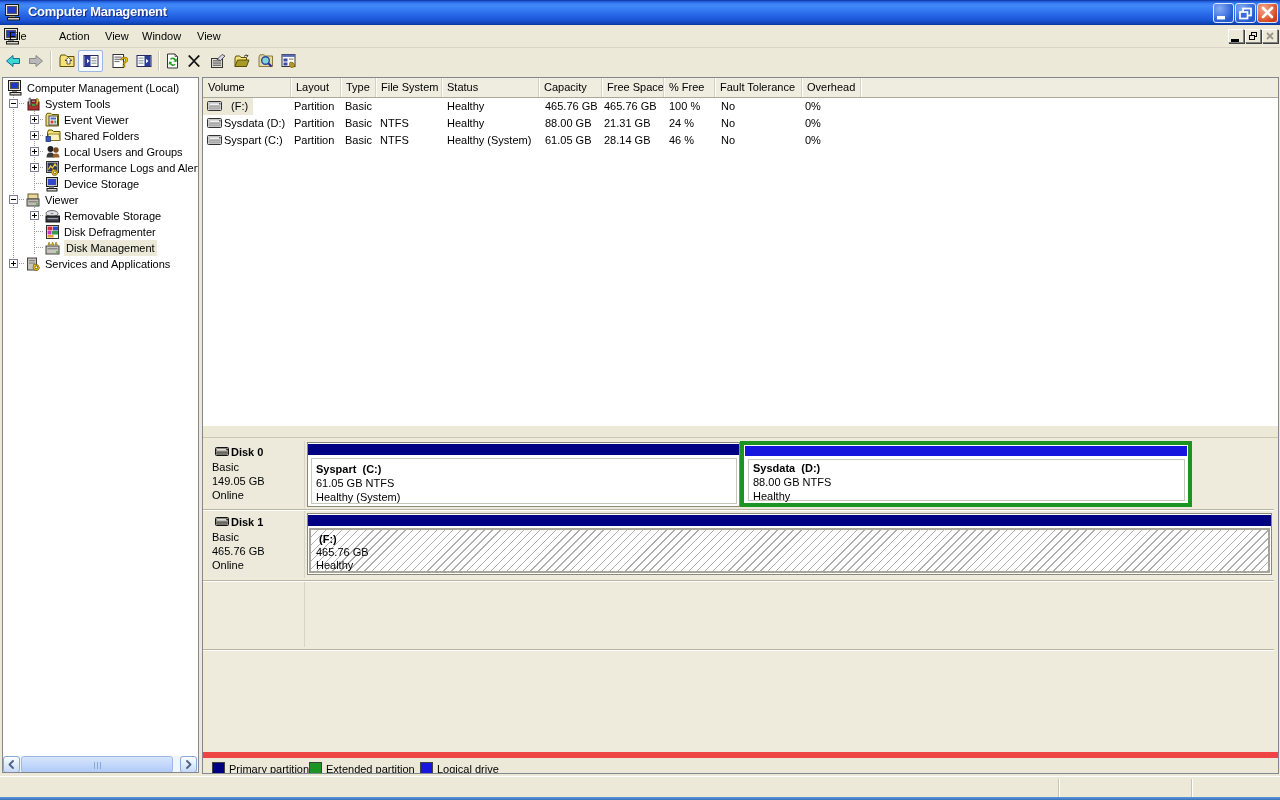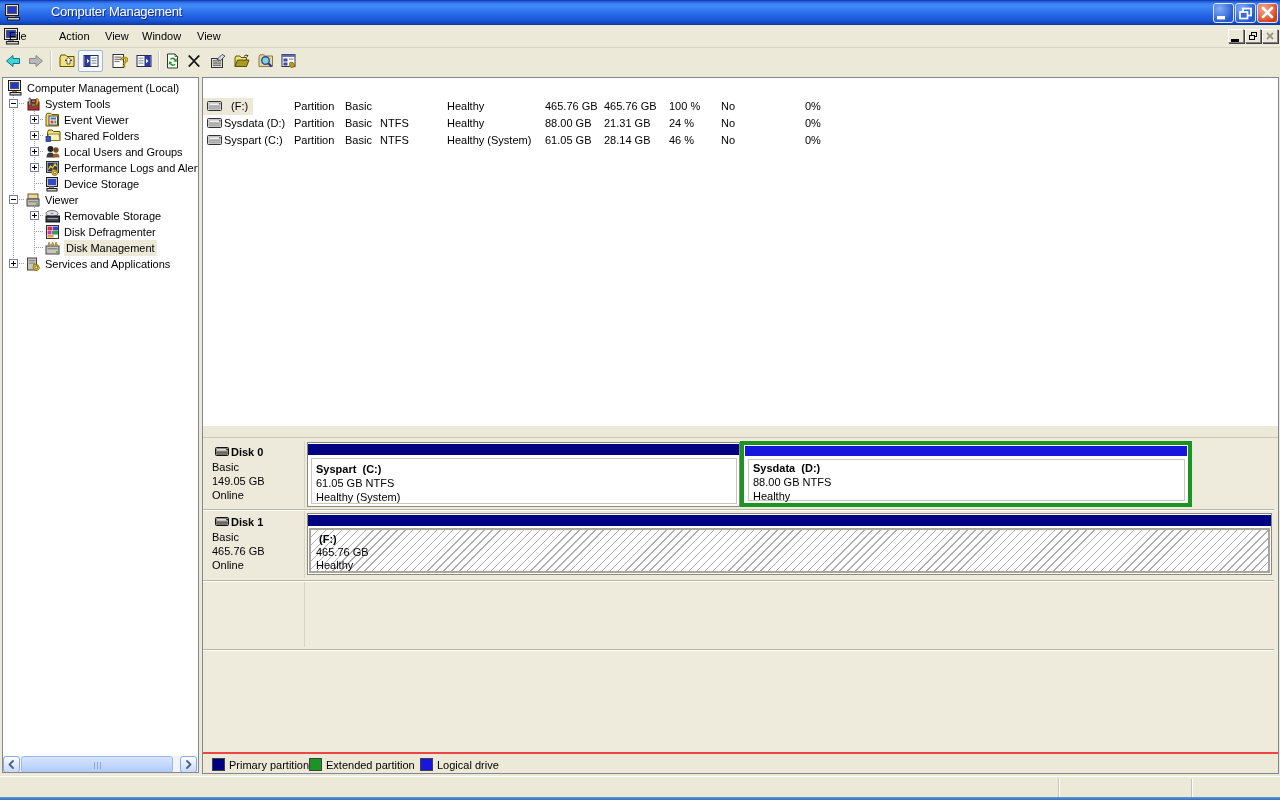--- a/index.html
+++ b/index.html
@@ -1,21 +1,21 @@
 <!DOCTYPE html>
 <html><head><meta charset="utf-8">
 <style>
 *{margin:0;padding:0;box-sizing:border-box;}
 html,body{width:1280px;height:800px;overflow:hidden;}
 body{font-family:"Liberation Sans",sans-serif;font-size:11px;background:#ECE9D8;position:relative;}
 .abs{position:absolute;}
 
 #titlebar{position:absolute;left:0;top:0;width:1280px;height:25px;
 background:linear-gradient(180deg,#0b3190 0%,#2058d8 5%,#3a7ef2 14%,#4189f9 24%,#3378f0 42%,#2766e6 60%,#1e5cdd 74%,#1750cc 86%,#0f41b2 95%,#0a369c 100%);}
-#title-text{position:absolute;left:28px;top:4px;color:#fff;font-size:13px;font-weight:normal;letter-spacing:-0.3px;text-shadow:1px 1px 1px rgba(0,0,60,.65);margin-left:23px;}
+#title-text{position:absolute;left:28px;top:4px;color:#fff;font-size:13px;font-weight:bold;letter-spacing:-0.3px;text-shadow:1px 1px 1px rgba(0,0,60,.65);}
 .wbtn{position:absolute;top:3px;width:21px;height:20px;border:1px solid #dce8fa;border-radius:3px;}
 #btn-min{left:1213px;background:radial-gradient(circle at 30% 25%,#86ADF2 0%,#4A7BE4 45%,#2458CE 75%,#2D5ECF 100%);}
 #btn-max{left:1235px;background:radial-gradient(circle at 30% 25%,#86ADF2 0%,#4A7BE4 45%,#2458CE 75%,#2D5ECF 100%);}
 #btn-close{left:1257px;background:radial-gradient(circle at 30% 25%,#F0A488 0%,#E66A42 50%,#CC3D18 80%,#D8502A 100%);}
 
 #menubar{position:absolute;left:0;top:25px;width:1280px;height:23px;background:#ECE9D8;border-bottom:1px solid #d8d4c8;}
 .menu-item{position:absolute;top:5px;color:#000;}
 
 .mdib{position:absolute;top:4px;width:16px;height:14px;background:#ECE9D8;border:1px solid;border-color:#fff #808080 #808080 #fff;box-shadow:1px 1px 0 #404040;}
 
@@ -332,20 +332,32 @@
     <div id="sthumb">
         <div class="abs" style="left:72px;top:5px;width:9px;height:7px;background-image:repeating-linear-gradient(90deg,#8AA8DC 0 1px,transparent 1px 3px)"></div>
       </div>
     <div class="sbtn" style="left:177px"><svg width="15" height="15">
           <path d="M6 4 L9.5 7.5 L6 11" fill="none" stroke="#4D6185" stroke-width="1.8" stroke-linecap="round" stroke-linejoin="round"></path>
         </svg></div>
   </div>
 </div>
 <div id="rightpane">
   <div id="listpane" style="position:absolute;left:0;top:0;width:1075px;height:348px;background:#fff">
+    <div id="lvheader">
+      <div class="hcell" style="left:0;width:88px">Volume</div>
+      <div class="hcell" style="left:88px;width:50px">Layout</div>
+      <div class="hcell" style="left:138px;width:35px">Type</div>
+      <div class="hcell" style="left:173px;width:66px">File System</div>
+      <div class="hcell" style="left:239px;width:97px">Status</div>
+      <div class="hcell" style="left:336px;width:63px">Capacity</div>
+      <div class="hcell" style="left:399px;width:62px">Free Space</div>
+      <div class="hcell" style="left:461px;width:51px">% Free</div>
+      <div class="hcell" style="left:512px;width:87px">Fault Tolerance</div>
+      <div class="hcell" style="left:599px;width:59px">Overhead</div>
+    </div>
     <div class="lrow" style="left:0;top:20px;width:1075px">
       <div class="abs" style="left:0;top:0;width:50px;height:17px;background:#ECE9D8"></div>
       <svg class="abs" style="left:4px;top:3px" width="17" height="11" viewBox="0 0 17 11">
         <rect x="0.5" y="0.5" width="14" height="9" rx="1" fill="#D8D8D8" stroke="#333"></rect>
         <rect x="2" y="2" width="11" height="2.5" rx="1" fill="#F2F2F2" stroke="#888" stroke-width="0.5"></rect>
         <rect x="2" y="5.5" width="11" height="2.5" rx="1" fill="#B8B8B8" stroke="#888" stroke-width="0.5"></rect>
         <circle cx="12.8" cy="2.8" r="0.7" fill="#444"></circle>
       </svg>
       <span class="lcell" style="left:28px">(F:)</span>
       <span class="lcell" style="left:91px">Partition</span>
@@ -437,21 +449,21 @@
     <div class="abs" style="left:104px;top:75px;width:965px;height:62px;background:#fff;border:1px solid #8a8a7a">
       <div class="band" style="background:#000082"></div>
       <div class="abs" style="left:1px;top:14px;right:1px;bottom:1px;border:2px solid #a8a69a;background:repeating-linear-gradient(135deg,#ffffff 0 4.6px,#aeaeae 4.6px 5.6px)"></div>
       <div class="abs" style="left:8px;top:19px;line-height:13px"><b>&nbsp;(F:)</b><br>465.76 GB<br>Healthy</div>
     </div>
     <div class="rowsep" style="top:142px"></div>
 
     <div class="dgsep" style="top:144px;height:65px"></div>
     <div class="rowsep" style="top:211px"></div>
   </div>
-  <div id="legend" style="position:absolute;left:0;top:674px;width:1075px;height:21px;background:#ECE9D8;border-top:2px solid #ef4444">
+  <div id="legend" style="position:absolute;left:0;top:674px;width:1075px;height:21px;background:#ECE9D8;border-top:6px solid #ef4444">
     <div class="legsq" style="left:9px;top:4px;background:#000082"></div>
     <span class="abs" style="left:26px;top:5px">Primary partition</span>
     <div class="legsq" style="left:106px;top:4px;background:#1C9424"></div>
     <span class="abs" style="left:123px;top:5px">Extended partition</span>
     <div class="legsq" style="left:217px;top:4px;background:#1616DE"></div>
     <span class="abs" style="left:234px;top:5px">Logical drive</span>
   </div>
 </div>
 <div id="statusbar">
   <div class="abs" style="left:1058px;top:2px;width:1px;height:18px;background:#c9c5b2;box-shadow:1px 0 0 #fff"></div>

